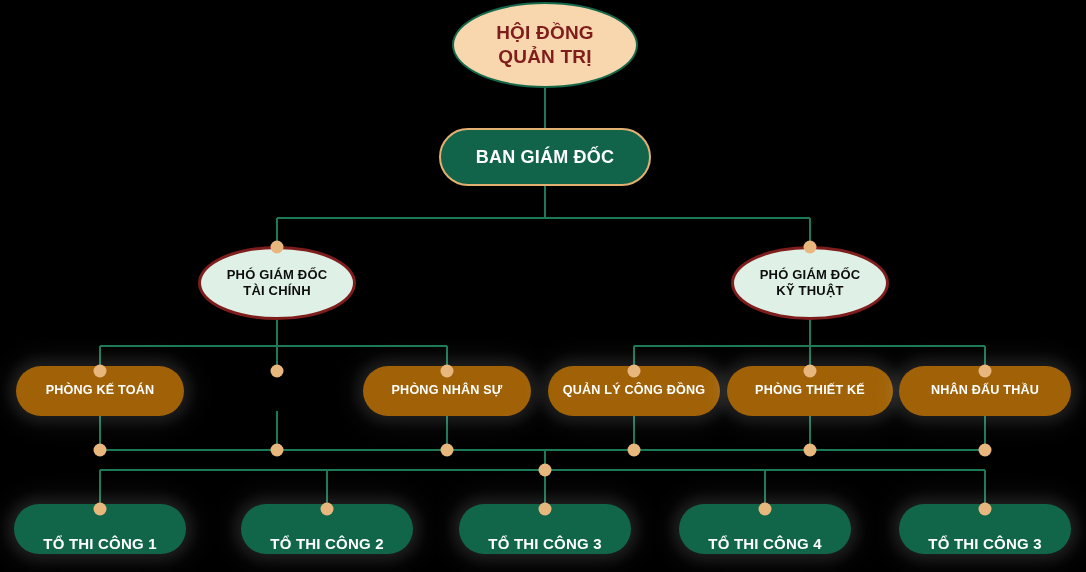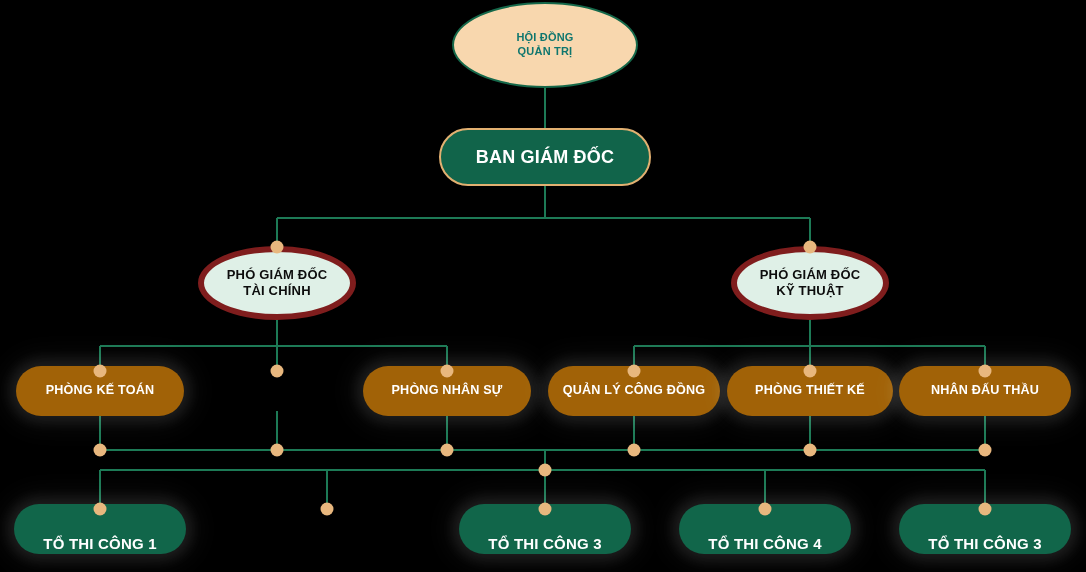--- a/index.html
+++ b/index.html
@@ -37,27 +37,27 @@
     letter-spacing:0.2px;
   }
 
   
   .ellipse{
     border-radius:50%;
   }
   .board{
     background:#f8d7ae;
     border:2px solid #15684a;
-    color:#0f766e;
+    color:#7f1d1d;
     font-weight:bold;
-    font-size:11px;
+    font-size:19px;
   }
   .vp{
     background:#dff0e7;
-    border:6px solid #7f1d1d;
+    border:3px solid #7f1d1d;
     color:#0d0d0d;
     font-weight:bold;
     font-size:13px;
   }
 
   
   .pill{
     border-radius:999px;
     color:#ffffff;
     font-weight:bold;
@@ -196,20 +196,23 @@
   <div class="node pill pill-dept" style="left:810px;top:391px;width:166px;height:50px">
     <span class="lbl">PHÒNG THIẾT KẾ</span>
   </div>
   <div class="node pill pill-dept" style="left:985px;top:391px;width:172px;height:50px">
     <span class="lbl">NHÂN ĐẤU THẦU</span>
   </div>
 
   <div class="node pill pill-team" style="left:100px;top:529px;width:172px;height:50px">
     <span class="lbl">TỔ THI CÔNG 1</span>
   </div>
+  <div class="node pill pill-team" style="left:327px;top:529px;width:172px;height:50px">
+    <span class="lbl">TỔ THI CÔNG 2</span>
+  </div>
   <div class="node pill pill-team" style="left:545px;top:529px;width:172px;height:50px">
     <span class="lbl">TỔ THI CÔNG 3</span>
   </div>
   <div class="node pill pill-team" style="left:765px;top:529px;width:172px;height:50px">
     <span class="lbl">TỔ THI CÔNG 4</span>
   </div>
   <div class="node pill pill-team" style="left:985px;top:529px;width:172px;height:50px">
     <span class="lbl">TỔ THI CÔNG 3</span>
   </div>
 

